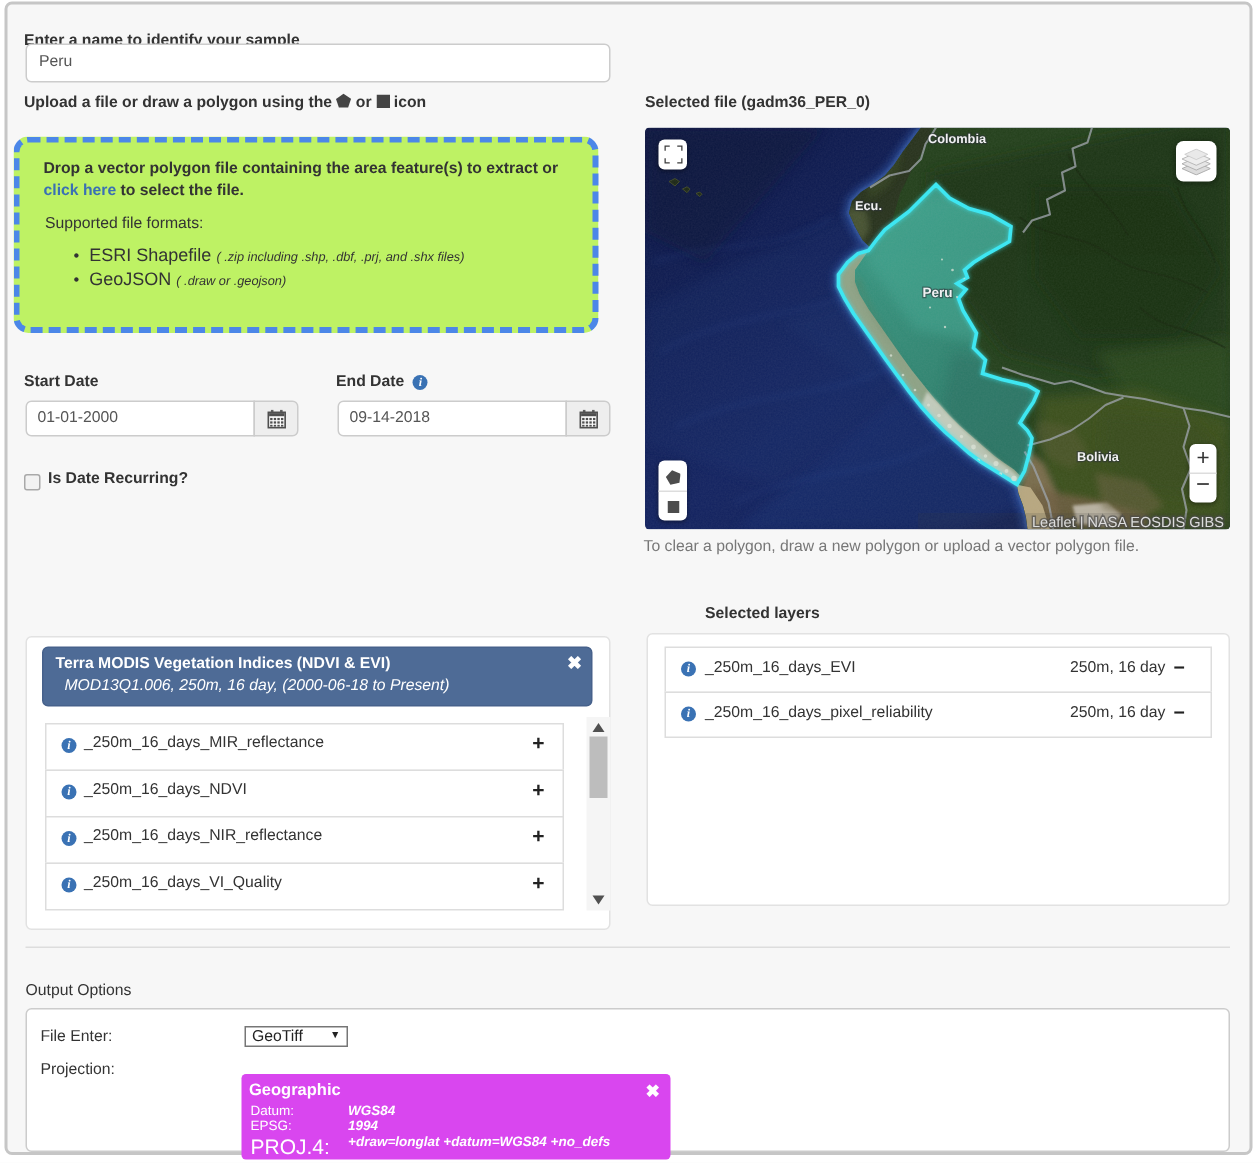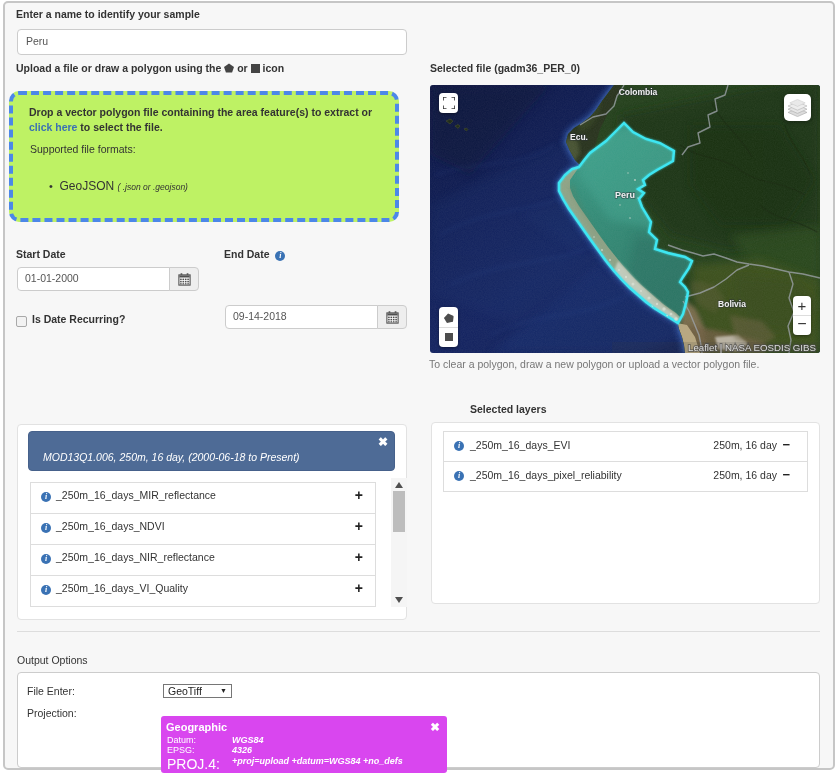--- a/index.html
+++ b/index.html
@@ -20,36 +20,37 @@
   .rrow { width:365px; height:31px; background:#fff; border:1px solid #ddd;
           font-size:10.5px; color:#333; line-height:26px; padding-left:26px; white-space:nowrap;}
   .rrow .info { position:absolute; left:10px; top:9px; }
   .rrow .res { position:absolute; right:30px; top:0; font-size:10.5px; color:#333; }
   .rrow .minus { position:absolute; right:17px; top:0; font-size:13px; font-weight:bold; color:#222; }
 </style>
 </head>
 <body>
 <div id="page">
 
-  <div class="abs lbl" style="left:11px; top:5px;">Enter a name to identify your sample</div>
+  <div class="abs lbl" style="left:11px; top:18px;">Enter a name to identify your sample</div>
   <div class="ib" style="left:12px; top:26px; width:390px; height:26px; line-height:23px; padding-left:8px;">Peru</div>
 
   <div class="abs lbl" style="left:11px; top:59px;">Upload a file or draw a polygon using the
     <svg width="10" height="10" viewBox="0 0 12 11" style="vertical-align:-1px;">
         <polygon points="6,0 12,4.2 9.7,11 2.3,11 0,4.2" fill="#444"></polygon>
       </svg> or
     <svg width="9" height="9" viewBox="0 0 10 10" style="vertical-align:-1px;">
         <rect width="10" height="10" fill="#444"></rect>
       </svg> icon</div>
 
   <div class="abs" style="left:4px; top:88px; width:390px; height:131px; border:4px dashed #4c87e8; border-radius:10px; background:#bef264;">
     <div class="abs" style="left:16px; top:11px; font-size:10.5px; font-weight:bold; color:#333; white-space:nowrap;">Drop a vector polygon file containing the area feature(s) to extract or</div>
     <div class="abs" style="left:16px; top:26px; font-size:10.5px; font-weight:bold; color:#333; white-space:nowrap;"><span style="color:#3a70b4;">click here</span> to select the file.</div>
     <div class="abs" style="left:17px; top:48px; font-size:10.5px; color:#333; white-space:nowrap;">Supported file formats:</div>
-    <div class="abs" style="left:36px; top:84px; font-size:12px; color:#333; white-space:nowrap;"><span style="font-size:11px;">•</span>&nbsp;&nbsp;GeoJSON <span style="font-size:8.5px; font-style:italic;">( .json or .geojson)</span></div>
+    <div class="abs" style="left:36px; top:68px; font-size:12px; color:#333; white-space:nowrap;"><span style="font-size:11px;">•</span>&nbsp;&nbsp;ESRI Shapefile <span style="font-size:8.5px; font-style:italic;">( .zip including .shp, .dbf, .prj, and .shx files)</span></div>
+    <div class="abs" style="left:36px; top:84px; font-size:12px; color:#333; white-space:nowrap;"><span style="font-size:11px;">•</span>&nbsp;&nbsp;GeoJSON <span style="font-size:8.5px; font-style:italic;">( .draw or .geojson)</span></div>
   </div>
 
   <div class="abs lbl" style="left:11px; top:245px;">Start Date</div>
   <div class="abs lbl" style="left:219px; top:245px;">End Date&nbsp; <span class="info">i</span></div>
   <div class="abs" style="left:12px; top:264px; width:182px; height:24px;">
     <div class="ib" style="left:0; top:0; width:153px; height:24px; line-height:20px; padding-left:7px; border-radius:4px 0 0 4px;">01-01-2000</div>
     <div class="abs" style="left:152px; top:0; width:30px; height:24px; background:#eee; border:1px solid #ccc; border-radius:0 4px 4px 0; text-align:center;">
       <svg width="13" height="13" viewBox="0 0 13 13" style="margin-top:5px;">
           <rect x="2.6" y="0.2" width="1.7" height="2.6" fill="#606060"></rect>
           <rect x="8.7" y="0.2" width="1.7" height="2.6" fill="#606060"></rect>
@@ -65,21 +66,21 @@
             <rect x="6.9" y="7.9" width="1.6" height="1.5"></rect>
             <rect x="9.3" y="7.9" width="1.6" height="1.5"></rect>
             <rect x="2.1" y="10.2" width="1.6" height="1.2"></rect>
             <rect x="4.5" y="10.2" width="1.6" height="1.2"></rect>
             <rect x="6.9" y="10.2" width="1.6" height="1.2"></rect>
             <rect x="9.3" y="10.2" width="1.6" height="1.2"></rect>
           </g>
         </svg>
     </div>
   </div>
-  <div class="abs" style="left:220px; top:264px; width:182px; height:24px;margin-top:38px;">
+  <div class="abs" style="left:220px; top:264px; width:182px; height:24px;">
     <div class="ib" style="left:0; top:0; width:153px; height:24px; line-height:20px; padding-left:7px; border-radius:4px 0 0 4px;">09-14-2018</div>
     <div class="abs" style="left:152px; top:0; width:30px; height:24px; background:#eee; border:1px solid #ccc; border-radius:0 4px 4px 0; text-align:center;">
       <svg width="13" height="13" viewBox="0 0 13 13" style="margin-top:5px;">
           <rect x="2.6" y="0.2" width="1.7" height="2.6" fill="#606060"></rect>
           <rect x="8.7" y="0.2" width="1.7" height="2.6" fill="#606060"></rect>
           <rect x="0.9" y="1.9" width="11.2" height="10.2" fill="#fff" stroke="#4f4f4f" stroke-width="1.1"></rect>
           <rect x="1.4" y="2.4" width="10.2" height="2.1" fill="#4f4f4f"></rect>
           <g fill="#4f4f4f">
             <rect x="2.1" y="5.6" width="1.6" height="1.5"></rect>
             <rect x="4.5" y="5.6" width="1.6" height="1.5"></rect>
@@ -97,20 +98,21 @@
         </svg>
     </div>
   </div>
 
   <div class="abs" style="left:11px; top:313px; width:11px; height:11px; background:#f2f2f2; border:1px solid #a9a9a9; border-radius:2px;"></div>
   <div class="abs lbl" style="left:27px; top:310px;">Is Date Recurring?</div>
 
 
   <div class="abs" style="left:12px; top:421px; width:390px; height:196px; background:#fff; border:1px solid #e2e2e2; border-radius:4px;">
     <div class="abs" style="left:10px; top:6px; width:367px; height:40px; background:#4e6b96; border:1px solid #46618b; border-radius:4px; color:#fff;">
+      <div class="abs" style="left:8px; top:4px; font-size:10.5px; font-weight:bold; white-space:nowrap;">Terra MODIS Vegetation Indices (NDVI &amp; EVI)</div>
       <div class="abs" style="left:14px; top:19px; font-size:10.5px; font-style:italic; white-space:nowrap;">MOD13Q1.006, 250m, 16 day, (2000-06-18 to Present)</div>
       <div class="abs" style="right:6px; top:3px; font-size:12px; font-weight:bold;">✖</div>
     </div>
 
     <div class="lrow abs" style="left:12px; top:57px;"><span class="info">i</span>_250m_16_days_MIR_reflectance<span class="plus">+</span></div>
     <div class="lrow abs" style="left:12px; top:88px;"><span class="info">i</span>_250m_16_days_NDVI<span class="plus">+</span></div>
     <div class="lrow abs" style="left:12px; top:119px;"><span class="info">i</span>_250m_16_days_NIR_reflectance<span class="plus">+</span></div>
     <div class="lrow abs" style="left:12px; top:150px;"><span class="info">i</span>_250m_16_days_VI_Quality<span class="plus">+</span></div>
 
     <div class="abs" style="left:373px; top:53px; width:16px; height:129px; background:#f5f5f5;">
@@ -311,18 +313,18 @@
   <div class="abs" style="left:12px; top:669px; width:803px; height:96px; background:#fff; border:1px solid #ccc; border-radius:4px;">
     <div class="abs" style="left:9px; top:12px; font-size:10.5px; color:#333;">File Enter:</div>
     <div class="abs" style="left:9px; top:34px; font-size:10.5px; color:#333;">Projection:</div>
     <div class="abs" style="left:145px; top:11px; width:69px; height:14px; background:#fff; border:1px solid #767676; font-size:10.5px; color:#222; line-height:12px; padding-left:4px;">GeoTiff<span style="float:right; margin-right:4px; font-size:7px; line-height:12px;">▼</span></div>
     <div class="abs" style="left:143px; top:27px; width:286px; height:57px; background:#d946ef; border-radius:3px; color:#fff;margin-top:16px;">
       <div class="abs" style="left:5px; top:5px; font-size:11px; font-weight:bold;">Geographic</div>
       <div class="abs" style="right:7px; top:4px; font-size:11.5px; font-weight:bold;">✖</div>
       <div class="abs" style="left:6px; top:19px; font-size:9px;">Datum:</div>
       <div class="abs" style="left:71px; top:19px; font-size:9px; font-style:italic; font-weight:bold;">WGS84</div>
       <div class="abs" style="left:6px; top:29px; font-size:9px;">EPSG:</div>
-      <div class="abs" style="left:71px; top:29px; font-size:9px; font-style:italic; font-weight:bold;">4326</div>
+      <div class="abs" style="left:71px; top:29px; font-size:9px; font-style:italic; font-weight:bold;">1994</div>
       <div class="abs" style="left:6px; top:40px; font-size:14px;">PROJ.4:</div>
-      <div class="abs" style="left:71px; top:40px; font-size:9px; font-style:italic; font-weight:bold; white-space:nowrap;">+proj=upload +datum=WGS84 +no_defs</div>
+      <div class="abs" style="left:71px; top:40px; font-size:9px; font-style:italic; font-weight:bold; white-space:nowrap;">+draw=longlat +datum=WGS84 +no_defs</div>
     </div>
   </div>
 </div>
 
 </body></html>

